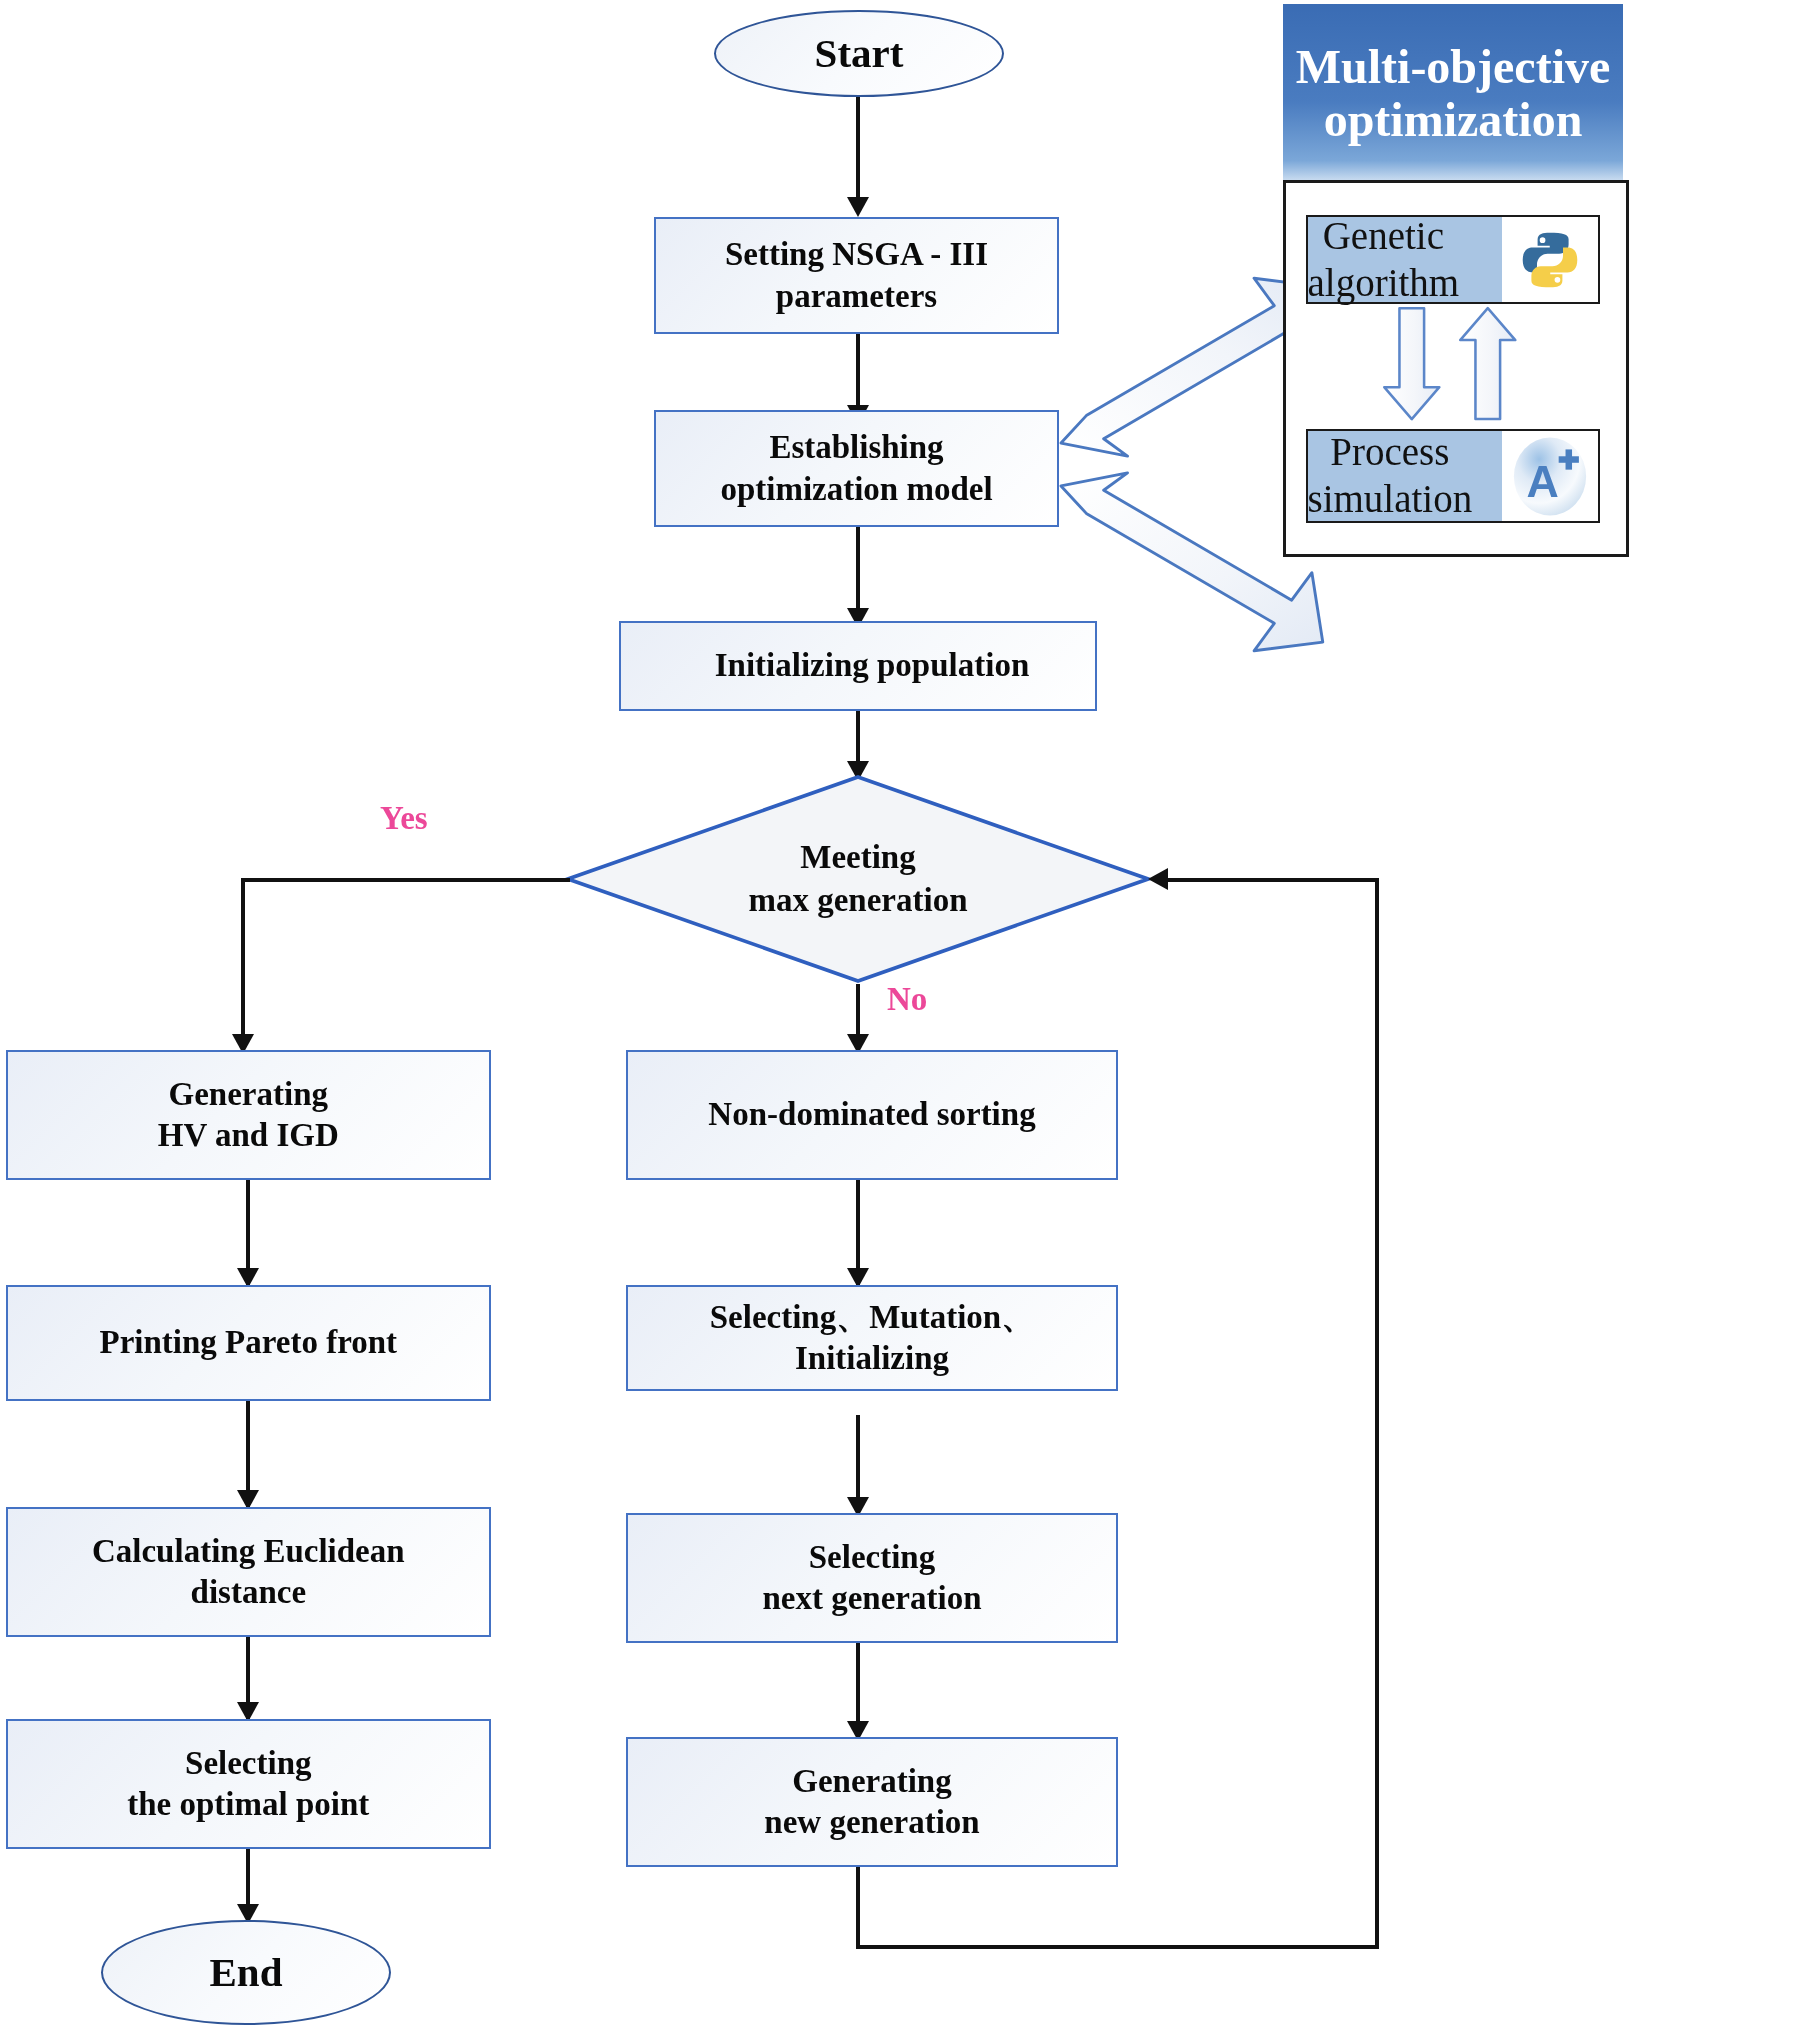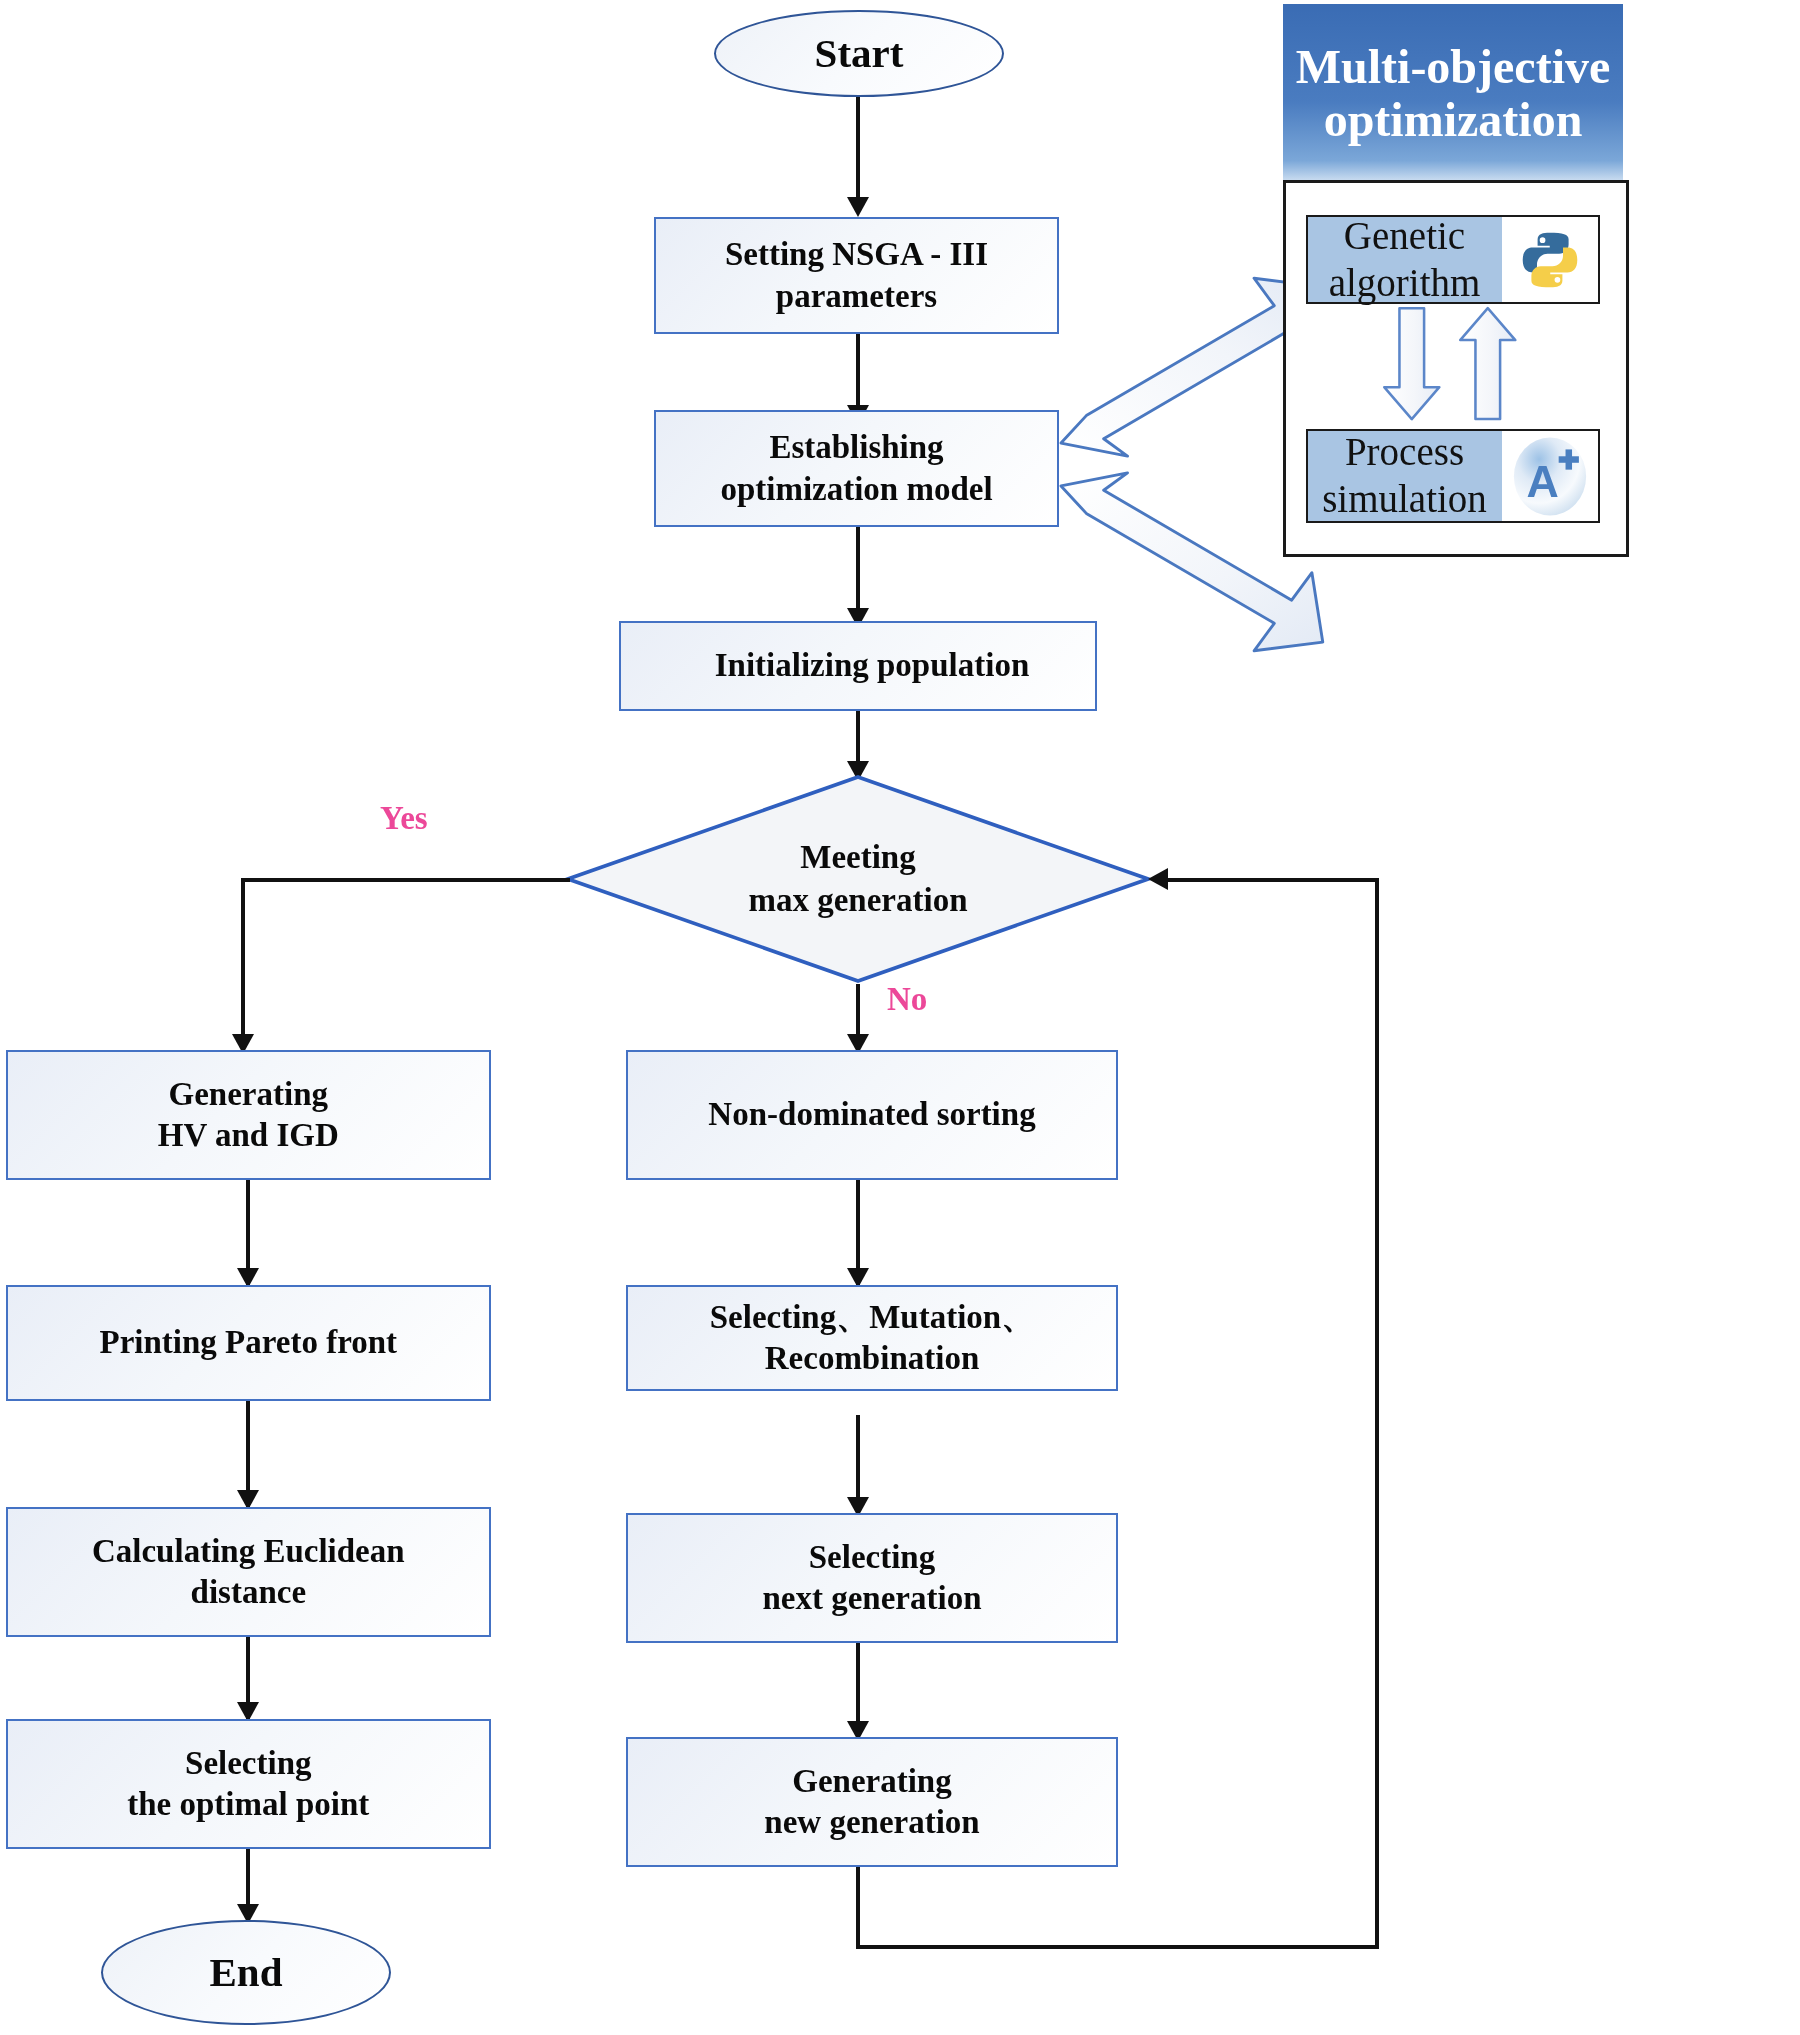--- a/index.html
+++ b/index.html
@@ -65,21 +65,21 @@
   }
   .tool-box{
     position:absolute;
     border:2.9px solid #1a1a1a;
     background:#ffffff;
     display:flex;align-items:stretch;
   }
   .tool-text{
     flex:1 1 auto;
     background:#a9c5e3;
-    display:flex;align-items:center;justify-content:center;
+    display:flex;align-items:center;justify-content:flex-start;
     font-family:"Liberation Serif", serif;
     font-size:39px;font-weight:normal;color:#111;
     text-align:center;line-height:1.2;
   }
   .tool-logo{
     flex:0 0 96px;
     background:#ffffff;
     display:flex;align-items:center;justify-content:center;
   }
 
@@ -173,21 +173,21 @@
   </div>
 
   <div class="node proc" style="left:626px;top:1050px;width:492px;height:130px;">
     <span>Non-dominated sorting</span>
   </div>
   <div class="ln lnv" style="left:856px;top:1180px;height:112px;"></div>
   <div class="arrow-d" style="left:847px;top:1268px;"></div>
 
   <div class="node proc" style="left:626px;top:1285px;width:492px;height:106px;flex-direction:column;">
     <span>Selecting、Mutation、</span>
-    <span>Recombination</span>
+    <span>Initializing</span>
   </div>
   <div class="ln lnv" style="left:856px;top:1415px;height:105px;"></div>
   <div class="arrow-d" style="left:847px;top:1497px;"></div>
 
   <div class="node proc" style="left:626px;top:1513px;width:492px;height:130px;flex-direction:column;">
     <span>Selecting</span>
     <span>next generation</span>
   </div>
   <div class="ln lnv" style="left:856px;top:1643px;height:101px;"></div>
   <div class="arrow-d" style="left:847px;top:1721px;"></div>

